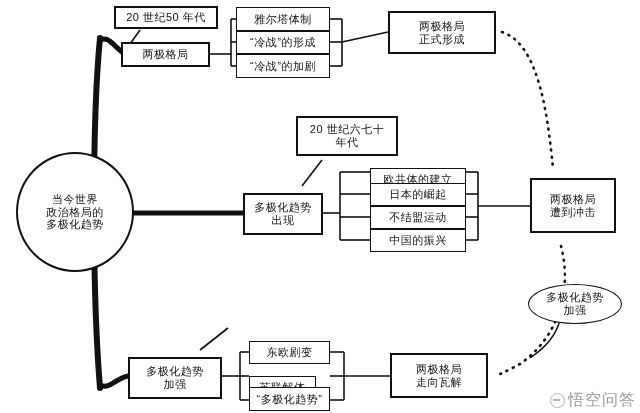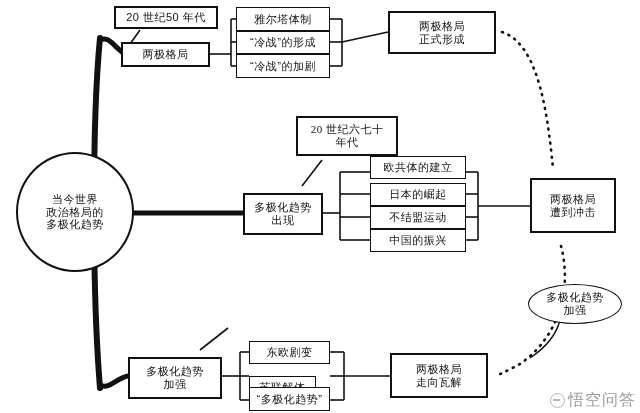--- a/index.html
+++ b/index.html
@@ -170,29 +170,29 @@
     <span class="txt">“冷战”的形成</span>
   </div>
   <div class="node thin" style="left:236px; top:54px; width:94px; height:24px;text-align:right;">
     <span class="txt">“冷战”的加剧</span>
   </div>
   <div class="node" style="left:388px; top:11px; width:108px; height:43px;">
     <span class="txt">两极格局
 正式形成</span>
   </div>
 
-  <div class="node" style="left:296px; top:116px; width:102px; height:40px;font-family:Liberation Serif, serif;">
+  <div class="node" style="left:296px; top:116px; width:102px; height:40px;">
     <span class="txt">20 世纪六七十
 年代</span>
   </div>
   <div class="node" style="left:243px; top:193px; width:80px; height:42px;">
     <span class="txt">多极化趋势
 出现</span>
   </div>
-  <div class="node thin" style="left:370px; top:156px; width:96px; height:23px;">
+  <div class="node thin" style="left:370px; top:168px; width:96px; height:23px;">
     <span class="txt">欧共体的建立</span>
   </div>
   <div class="node thin" style="left:370px; top:206px; width:96px; height:23px;">
     <span class="txt">不结盟运动</span>
   </div>
   <div class="node thin" style="left:370px; top:183px; width:96px; height:23px;">
     <span class="txt">日本的崛起</span>
   </div>
   <div class="node thin" style="left:370px; top:229px; width:96px; height:23px;">
     <span class="txt">中国的振兴</span>

